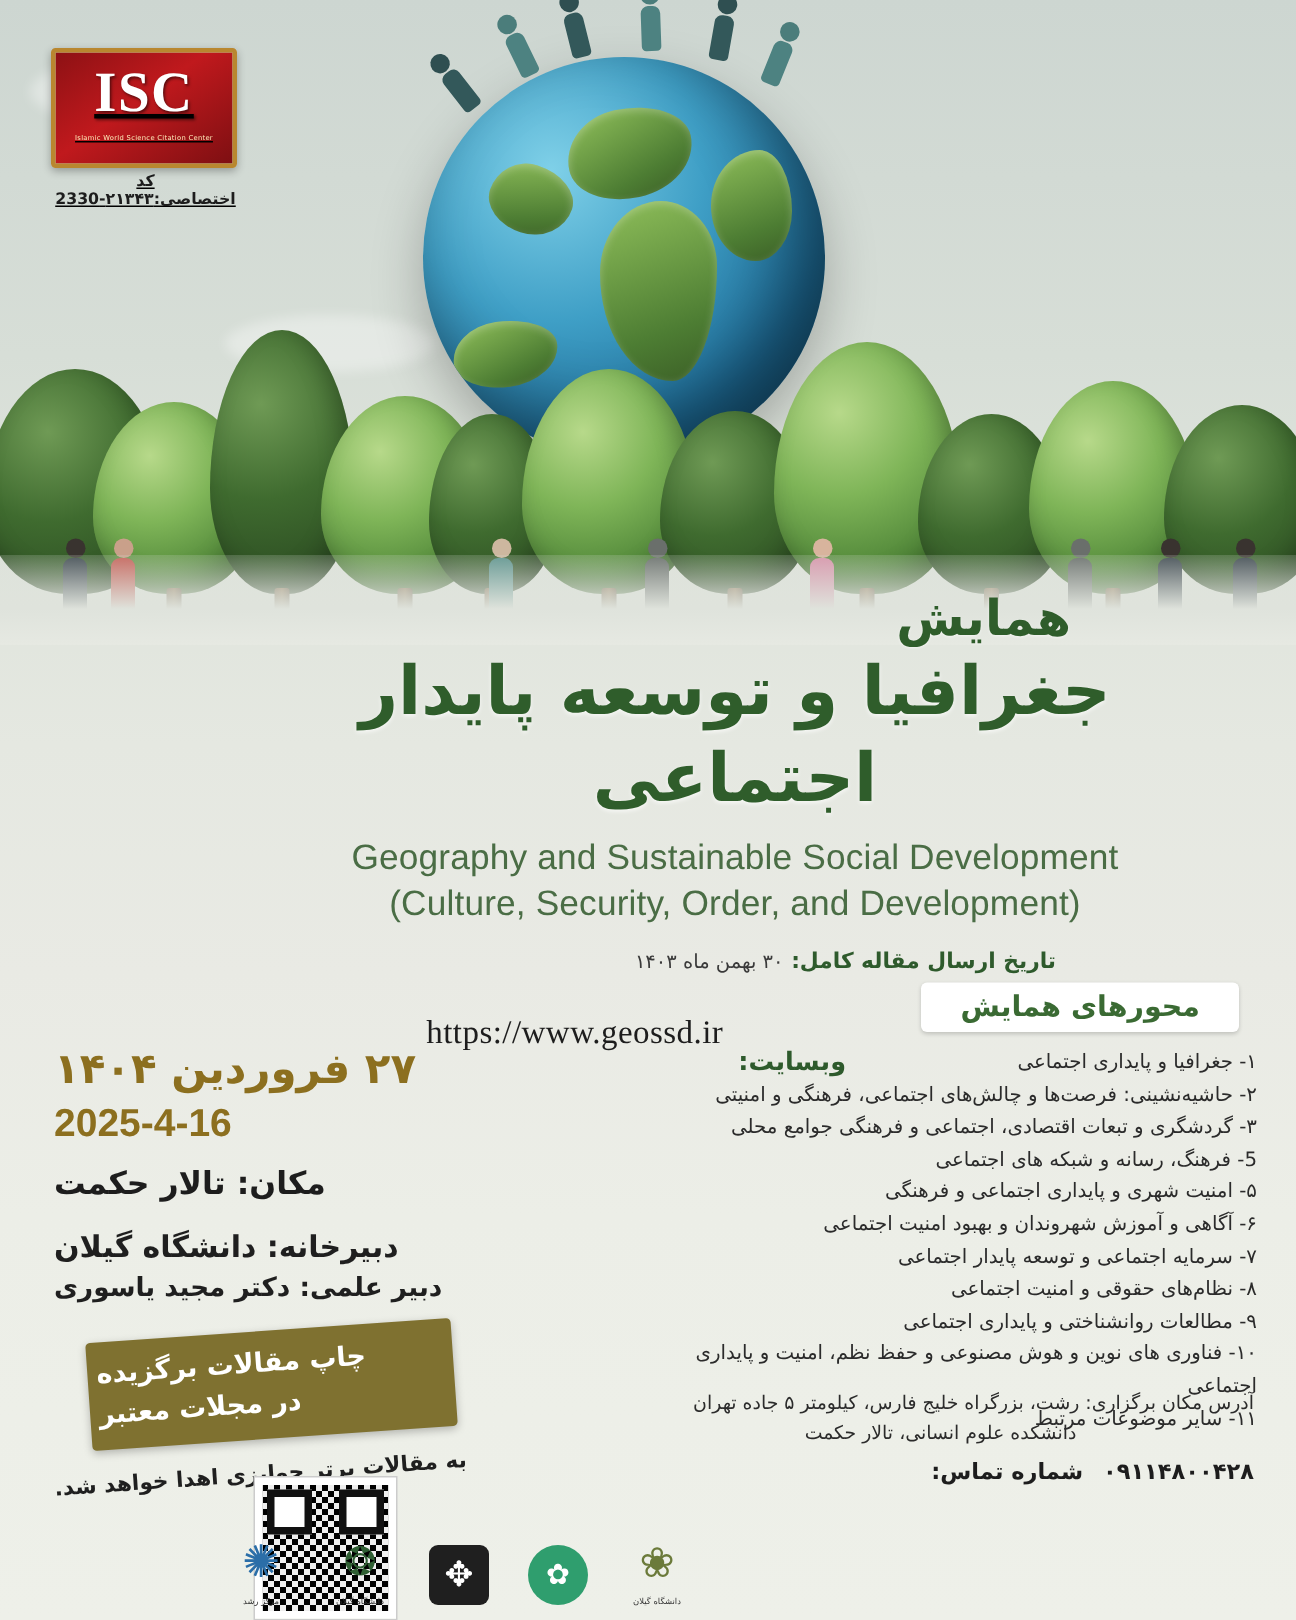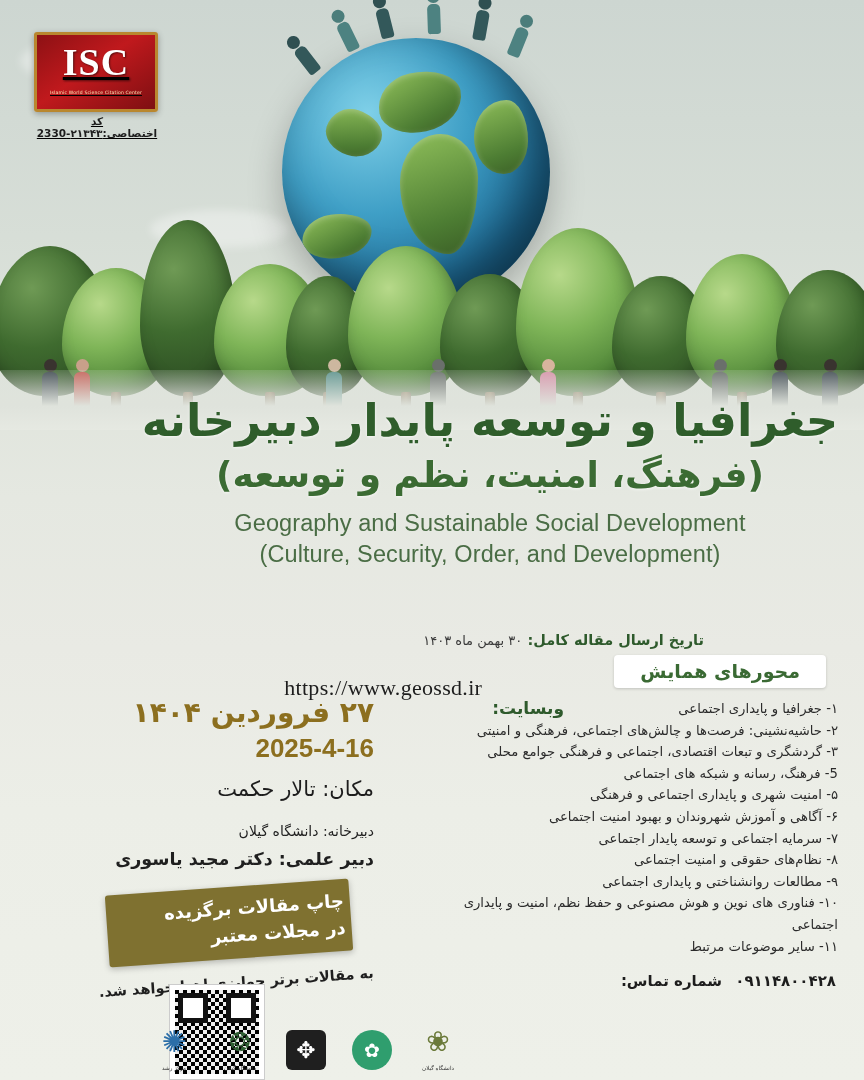--- a/index.html
+++ b/index.html
@@ -281,49 +281,48 @@
     z-index: 5;
   }
   .axes-list div { white-space: normal; }
 
   
   .left-col {
     position: absolute;
     left: 36px;
     top: 695px;
     width: 290px;
-    text-align: right;
-    z-index: 5;
-    margin-left: 48px;
+    text-align: left;
+    z-index: 5;
   }
   .date-fa {
     font-size: 28px;
     font-weight: bold;
     color: #8c6f1f;
     line-height: 36px;
   }
   .date-en {
     direction: ltr;
     font-family: "Liberation Sans", sans-serif;
     font-size: 26px;
     font-weight: bold;
     color: #8c6f1f;
     line-height: 34px;
     margin-bottom: 8px;
   }
   .place {
     font-size: 21px;
-    font-weight: normal;
+    font-weight: bold;
     color: #1d1d1d;
     line-height: 32px;
   }
   .secretariat {
     margin-top: 12px;
-    font-size: 14px;
-    font-weight: normal;
+    font-size: 20px;
+    font-weight: bold;
     color: #1f1f1f;
     line-height: 28px;
   }
   .sci-sec {
     font-size: 17.5px;
     font-weight: bold;
     color: #1f1f1f;
     line-height: 28px;
   }
   .ribbon {
@@ -523,22 +522,22 @@
 
   <div class="isc">
     <div class="isc-box">
       <div class="isc-text">ISC</div>
       <div class="isc-sub">Islamic World Science Citation Center</div>
     </div>
     <div class="isc-code">کد اختصاصی:۲۱۳۴۳-2330</div>
   </div>
 
   <div class="title-block">
-    <div class="t-main">جغرافیا و توسعه پایدار دبیرخانه</div>
-    <div class="t-sub">(فرهنگ، امنیت، نظم و توسعه)</div>
+    <div class="t-hamayesh">همایش</div>
+    <div class="t-main">جغرافیا و توسعه پایدار اجتماعی</div>
     <div class="t-en1">Geography and Sustainable Social Development</div>
     <div class="t-en2">(Culture, Security, Order, and Development)</div>
   </div>
 
   <div class="org-row">
     <div>
       <span class="lbl">تاریخ ارسال مقاله کامل:</span>
       <span class="val">۳۰ بهمن ماه ۱۴۰۳</span>
     </div>
   </div>
@@ -569,20 +568,24 @@
     <div class="place">مکان: تالار حکمت</div>
     <div class="secretariat">دبیرخانه: دانشگاه گیلان</div>
     <div class="sci-sec">دبیر علمی: دکتر مجید یاسوری</div>
     <div class="ribbon">
       <div>چاپ مقالات برگزیده</div>
       <div>در مجلات معتبر</div>
     </div>
     <div class="award">به مقالات برتر جوایزی اهدا خواهد شد.</div>
   </div>
 
+  <div class="addr">
+    <div class="l1">آدرس مکان برگزاری: رشت، بزرگراه خلیج فارس، کیلومتر ۵ جاده تهران</div>
+    <div class="l2">دانشکده علوم انسانی، تالار حکمت</div>
+  </div>
   <div class="phone">
     <span class="num">۰۹۱۱۴۸۰۰۴۲۸</span>
     <span>شماره تماس:</span>
   </div>
 
   <div class="qr"></div>
 
   <div class="sponsors">
     <div class="sp sp1">
       <div class="mark">✺</div>

